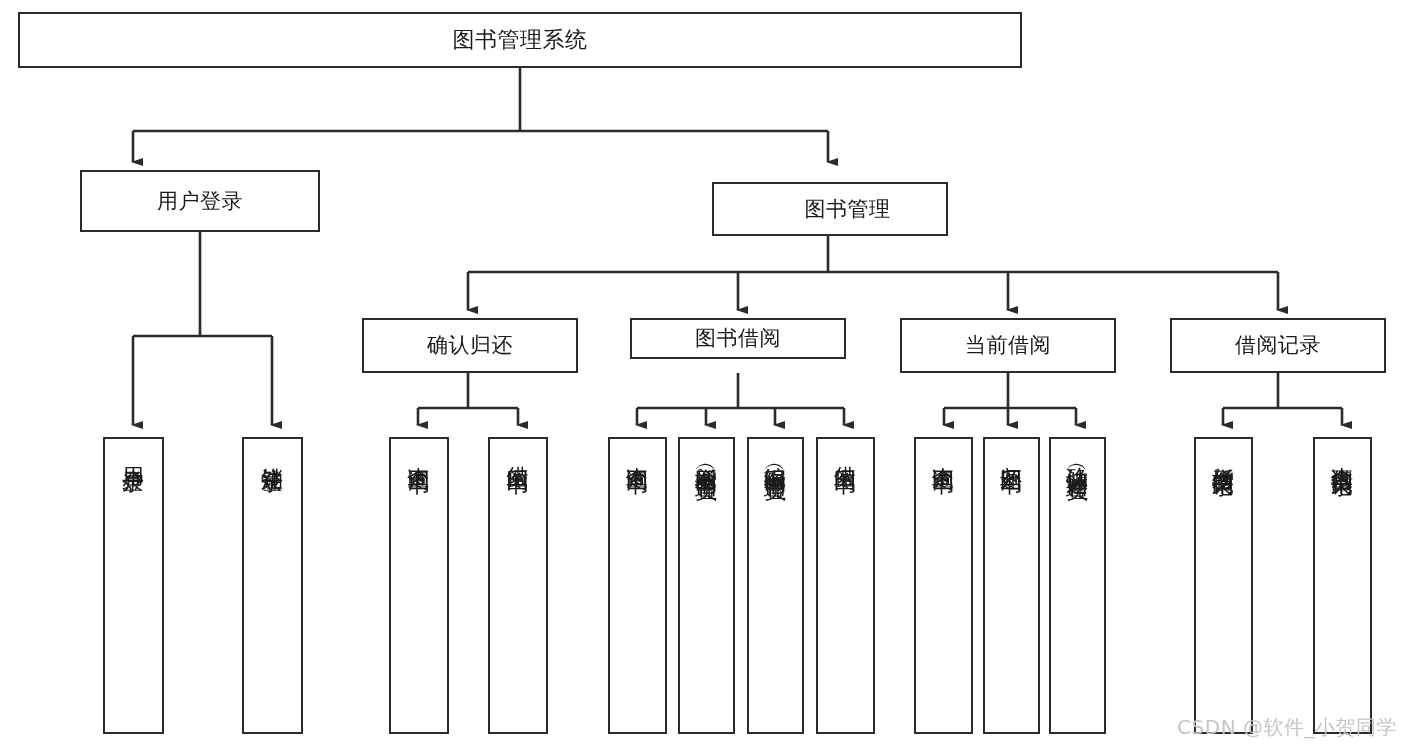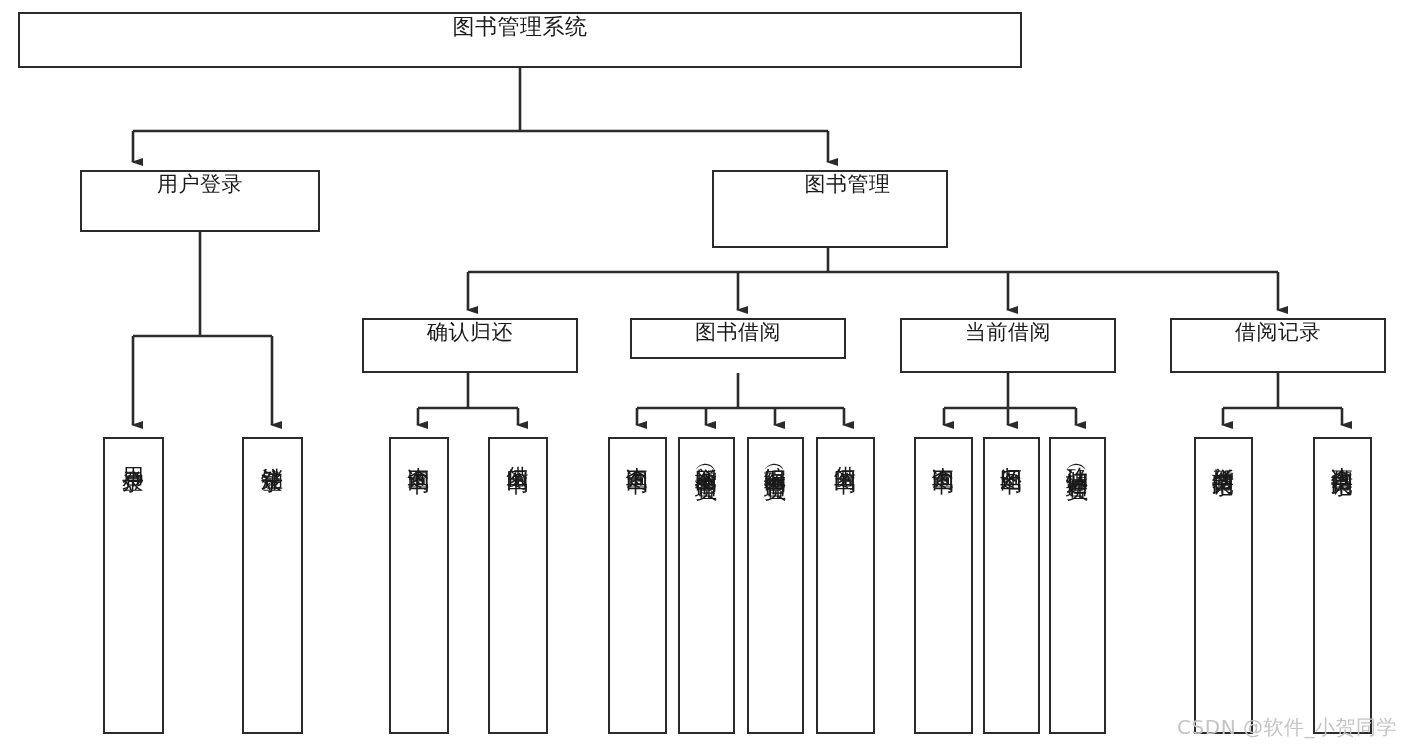--- a/index.html
+++ b/index.html
@@ -23,20 +23,21 @@
     width: 1405px;
     height: 747px;
     pointer-events: none;
   }
   .node {
     position: absolute;
     box-sizing: border-box;
     background: #ffffff;
     border: 2.5px solid #2b2b2b;
     display: flex;
+    align-items: center;
     justify-content: center;
     color: #1a1a1a;
     z-index: 2;
   }
   .node .label {
     display: block;
     text-align: center;
     line-height: 1.18;
     letter-spacing: 0.5px;
   }
@@ -128,21 +129,21 @@
     </g>
   </svg>
 
   <div class="node h root" style="left:18px; top:12px; width:1004px; height:56px;">
     <span class="label">图书管理系统</span>
   </div>
 
   <div class="node h" style="left:80px; top:170px; width:240px; height:62px;">
     <span class="label">用户登录</span>
   </div>
-  <div class="node h" style="left:712px; top:170px; width:236px; height:78px;padding-left:35px;">
+  <div class="node h" style="left:712px; top:182px; width:236px; height:54px;padding-left:35px;">
     <span class="label">图书管理</span>
   </div>
 
   <div class="node h" style="left:362px; top:318px; width:216px; height:55px;">
     <span class="label">确认归还</span>
   </div>
   <div class="node h" style="left:630px; top:318px; width:216px; height:41px;">
     <span class="label">图书借阅</span>
   </div>
   <div class="node h" style="left:900px; top:318px; width:216px; height:55px;">

